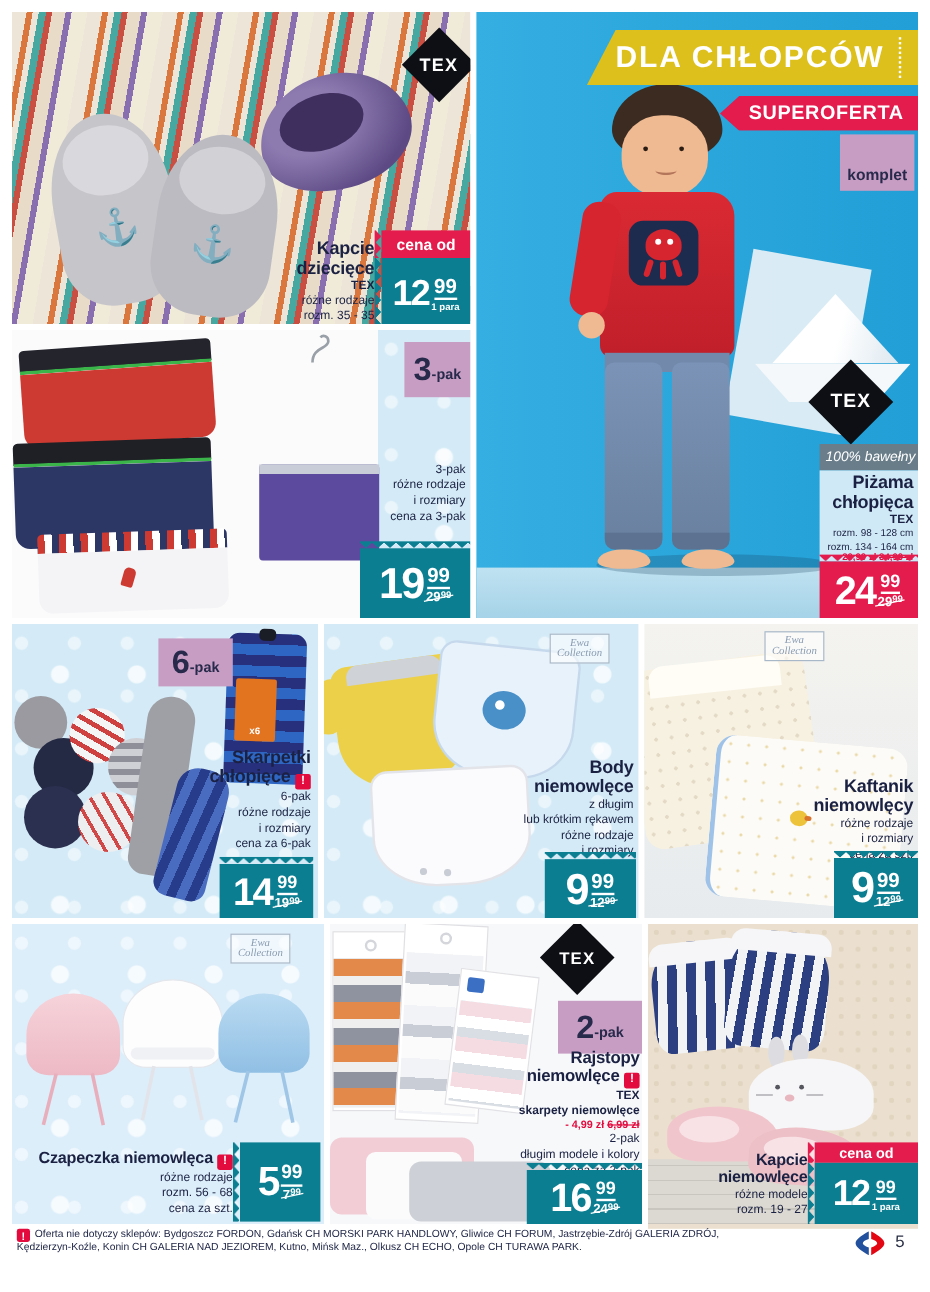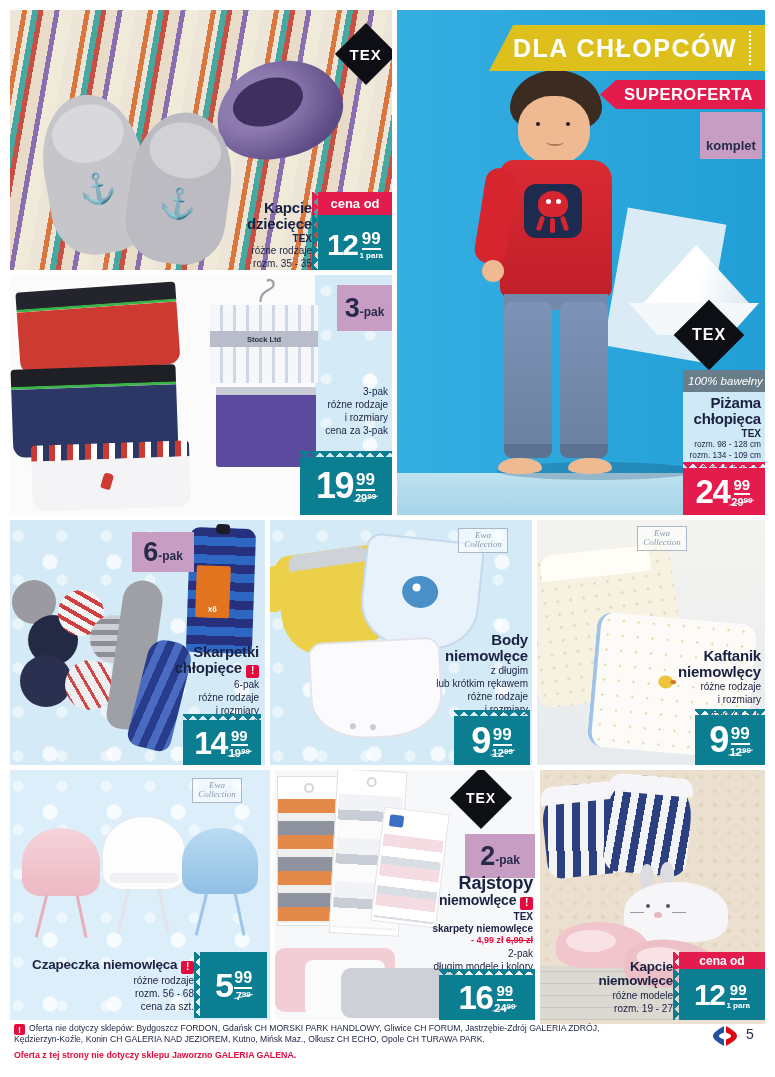--- a/index.html
+++ b/index.html
@@ -166,21 +166,21 @@
       </div>
     <div class="abs" style="right:0;top:360px;width:82px;height:22px;background:rgba(115,120,126,.88);color:#fff;
          font-style:italic;font-size:11.5px;display:flex;align-items:center;justify-content:flex-start;padding-left:5px;z-index:6">
       <span>100% bawełny</span>
       </div>
     <div class="abs nameblock" style="right:0;top:382px;width:82px;height:76px;background:#cfe9f6;padding:3px 4px;z-index:6">
       <div class="pname">Piżama</div>
       <div class="pname">chłopięca</div>
       <div class="pbrand">TEX</div>
       <div class="pdet" style="font-size:8.3px">rozm. 98 - 128 cm</div>
-      <div class="pdet" style="font-size:8.3px">rozm. 134 - 109 cm</div>
+      <div class="pdet" style="font-size:8.3px">rozm. 134 - 164 cm</div>
       <div class="pdet red-b" style="font-size:8px;white-space:nowrap">
         <span>- 29,99 zł</span> <span class="strike">34,99 zł</span></div>
     </div>
     <div class="tag tag-red zz-top" style="right:0;top:458px;width:82px;height:47px">
       <div class="price">
         <span class="pi" style="font-size:33px">24</span>
         <span class="pf">
             <span class="pd" style="font-size:15px">99</span>
           <span class="po"><span>29</span><span class="pos">99</span></span>
           </span>
@@ -199,25 +199,20 @@
         <div class="abs" style="left:0;top:20px;width:165px;height:68px;background:#2d3766;border-radius:0 0 12px 12px"></div>
       </div>
       <div class="abs" style="left:22px;top:168px;width:158px;height:66px;transform:rotate(-2deg)">
         <div class="abs" style="left:0;top:0;width:158px;height:16px;background:repeating-linear-gradient(90deg,#cd3a31 0 6px,#fff 6px 12px,#2d3766 12px 18px);border-radius:4px 4px 0 0"></div>
         <div class="abs" style="left:0;top:16px;width:158px;height:50px;background:#f4f4f6;border-radius:0 0 12px 12px"></div>
         <div class="abs" style="left:70px;top:30px;width:10px;height:16px;background:#cd3a31;border-radius:4px 4px 2px 2px;transform:rotate(18deg)"></div>
       </div>
       <svg width="22" height="28" viewBox="0 0 20 24" style="position:absolute;left:246px;top:2px">
         <path d="M4 22 C4 10 16 12 16 6 C16 2 12 1 10 3" fill="none" stroke="#9aa0a8" stroke-width="2"></path>
         </svg>
-      <div class="abs" style="left:200px;top:30px;width:108px;height:78px;background:repeating-linear-gradient(90deg,#f6f7fa 0 10px,#cfd6e6 10px 13px);border-radius:3px">
-        <div class="abs" style="left:0;top:26px;width:108px;height:16px;background:#b9bdc9;display:flex;align-items:center;justify-content:center">
-          <span style="font-size:7.5px;font-weight:700;color:#2a2f45">Stock Ltd</span>
-          </div>
-      </div>
       <div class="abs" style="left:206px;top:112px;width:100px;height:80px;background:#5b4a9e;border-radius:3px">
         <div class="abs" style="left:0;top:0;width:100px;height:8px;background:#c9cdd8"></div>
         </div>
     </div>
     <div class="lilac" style="right:0;top:10px;width:55px;height:46px">
       <span class="num">3</span>
         <span class="sfx">-pak</span>
       </div>
     <div class="abs nameblock" style="right:4px;top:110px;width:118px">
       <div class="pdet">3-pak</div>
@@ -251,21 +246,21 @@
     <div class="abs" style="left:0;top:50px;width:180px;height:195px">
       <div class="abs" style="left:2px;top:10px;width:44px;height:44px;background:#9a9aa0;border-radius:50%"></div>
       <div class="abs" style="left:18px;top:45px;width:50px;height:50px;background:#242944;border-radius:50%"></div>
       <div class="abs" style="left:48px;top:20px;width:46px;height:46px;background:repeating-linear-gradient(30deg,#f5f5f5 0 6px,#cf4040 6px 10px);border-radius:50%"></div>
       <div class="abs" style="left:80px;top:45px;width:48px;height:48px;background:repeating-linear-gradient(0deg,#cfd0d6 0 6px,#8e8f99 6px 11px);border-radius:50%"></div>
       <div class="abs" style="left:10px;top:85px;width:52px;height:52px;background:#2c3050;border-radius:50%"></div>
       <div class="abs" style="left:55px;top:90px;width:50px;height:50px;background:repeating-linear-gradient(60deg,#eceef0 0 8px,#d04848 8px 11px);border-radius:50%"></div>
       <div class="abs" style="left:105px;top:10px;width:40px;height:150px;background:#9fa0a6;border-radius:20px 20px 14px 14px;transform:rotate(8deg)"></div>
       <div class="abs" style="left:128px;top:70px;width:44px;height:110px;background:repeating-linear-gradient(100deg,#283c8c 0 8px,#4a6cc0 8px 16px);border-radius:18px 18px 12px 12px;transform:rotate(14deg)"></div>
     </div>
-    <div class="abs nameblock" style="right:6px;top:124px;width:108px">
+    <div class="abs nameblock" style="right:6px;top:104px;width:108px">
       <div class="pname"><span>Skarpetki chłopięce</span> <span class="excl">!</span></div>
       <div class="pdet">6-pak</div>
       <div class="pdet">różne rodzaje</div>
       <div class="pdet">i rozmiary</div>
       <div class="pdet">cena za 6-pak</div>
     </div>
     <div class="tag tag-teal zz-top" style="right:4px;top:200px;width:78px;height:45px">
       <div class="price">
         <span class="pi" style="font-size:32px">14</span>
         <span class="pf">
@@ -395,21 +390,21 @@
       <div class="abs" style="left:66px;top:198px;width:118px;height:50px;background:#cdd0d6;border-radius:10px"></div>
     </div>
     <div class="tex" style="left:184px;top:6px;width:44px;height:44px">
         <span style="font-size:14px">TEX</span>
       </div>
     <div class="lilac" style="left:190px;top:64px;width:70px;height:44px">
       <span class="num">2</span>
         <span class="sfx">-pak</span>
       </div>
     <div class="abs nameblock" style="right:2px;top:104px;width:150px">
-      <div class="pname" style="font-size:18px">Rajstopy</div>
+      <div class="pname" style="font-size:14px">Rajstopy</div>
       <div class="pname" style="font-size:14px"><span>niemowlęce</span> <span class="excl">!</span></div>
       <div class="pbrand">TEX</div>
       <div class="pdet" style="font-weight:700">skarpety niemowlęce</div>
       <div class="pdet red-b" style="font-size:9px">
         <span>- 4,99 zł</span> <span class="strike">6,99 zł</span></div>
       <div class="pdet">2-pak</div>
       <div class="pdet">długim modele i kolory</div>
       <div class="pdet">cena za 2-pak</div>
     </div>
     <div class="tag tag-teal zz-top" style="right:0;top:205px;width:96px;height:45px">
@@ -467,20 +462,19 @@
             <span class="pd" style="font-size:15px">99</span>
           <span class="punit">1 para</span>
           </span>
       </div>
     </div>
   </div>
 
   <span class="excl abs" style="left:14px;top:1024px;width:11px;height:11px;font-size:9px">!</span>
   <div class="legal abs" style="left:14px;top:1034px;width:680px">Kędzierzyn-Koźle, Konin CH GALERIA NAD JEZIOREM, Kutno, Mińsk Maz., Olkusz CH ECHO, Opole CH TURAWA PARK.</div>
   <div class="legal abs" style="left:29px;top:1023px;width:660px">Oferta nie dotyczy sklepów: Bydgoszcz FORDON, Gdańsk CH MORSKI PARK HANDLOWY, Gliwice CH FORUM, Jastrzębie-Zdrój GALERIA ZDRÓJ,</div>
-  <div class="legal-red abs" style="left:14px;top:1050px;width:680px">Oferta z tej strony nie dotyczy sklepu Jaworzno GALERIA GALENA.</div>
   <svg class="abs" style="left:712px;top:1026px" width="26" height="20" viewBox="0 0 26 20">
     <path d="M12 0 C5 4 1 7 1 10 C1 13 5 16 12 20 L12 13.5 C8.5 12.3 7 11.2 7 10 C7 8.8 8.5 7.7 12 6.5 Z" fill="#23519e"></path>
     <path d="M14 0 C21 4 25 7 25 10 C25 13 21 16 14 20 L14 13.5 C17.5 12.3 19 11.2 19 10 C19 8.8 17.5 7.7 14 6.5 Z" fill="#e30613"></path>
   </svg>
   <div class="pageno abs" style="left:746px;top:1026px">5</div>
 
 </div>
 
 </body></html>

